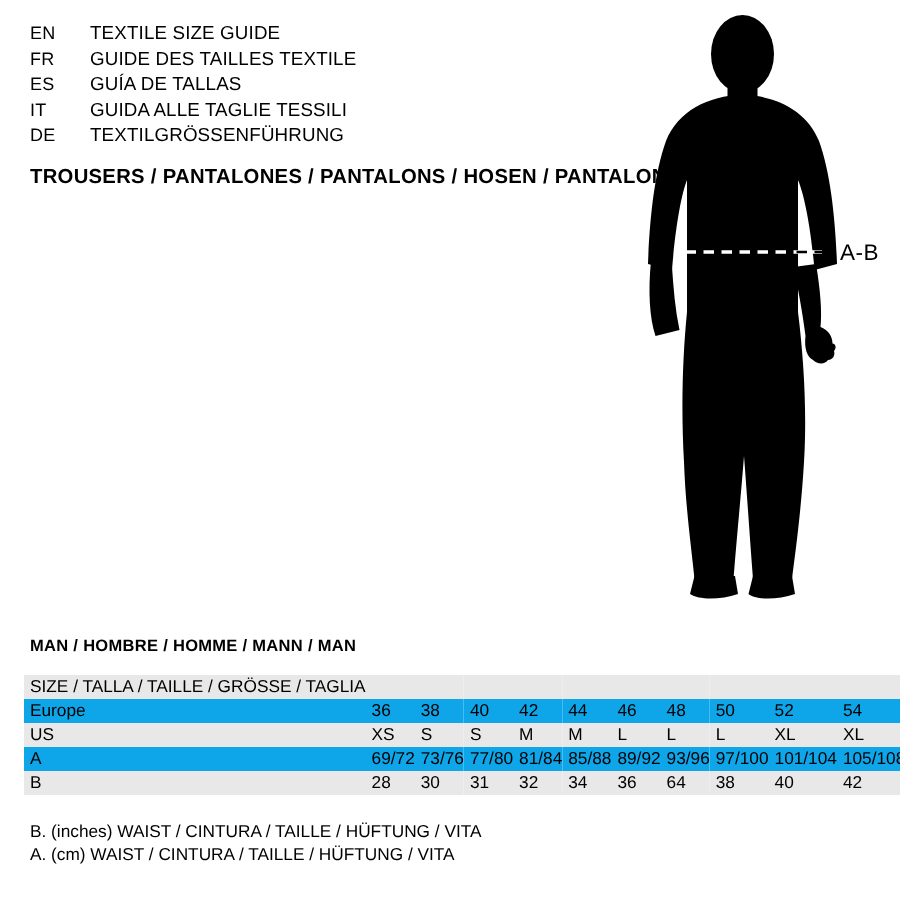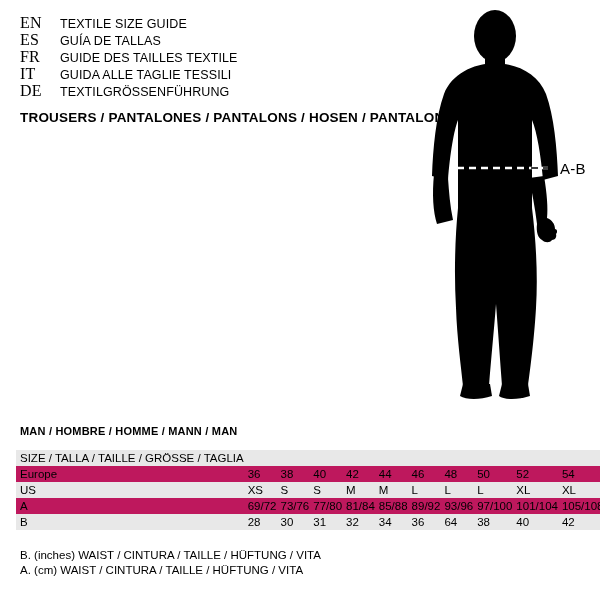--- a/index.html
+++ b/index.html
@@ -28,23 +28,22 @@
     width: 400px;
   }
   .lang-row {
     display: flex;
     align-items: baseline;
     height: 17px;
     line-height: 17px;
   }
   .lang-code {
     width: 40px;
-    font-size: 16px;
+    font-size: 12px;
     letter-spacing: 0.2px;
-    font-family: Liberation Serif, serif;
   }
   .lang-text {
     font-size: 12.5px;
     letter-spacing: 0.1px;
     white-space: nowrap;
   }
 
   
   .garment-title {
     position: absolute;
@@ -89,21 +88,21 @@
     border-collapse: collapse;
     font-size: 11.5px;
   }
   table.size-table td {
     padding: 2px 0 2px 4px;
     height: 16px;
     vertical-align: middle;
     white-space: nowrap;
   }
   table.size-table tr.shaded td { background: #e8e8e8; }
-  table.size-table tr.plain td  { background: #be185d; }
+  table.size-table tr.plain td  { background: #0ea5e9; }
   table.size-table td.label-col { width: 90px; }
   table.size-table td.val { width: 43px; }
 
   
   .footnotes {
     position: absolute;
     left: 20px;
     top: 548px;
     font-size: 11.5px;
     line-height: 15px;
@@ -114,26 +113,26 @@
 <body>
 
 <div id="page">
 
   <div class="lang-block">
     <div class="lang-row">
       <span class="lang-code">EN</span>
       <span class="lang-text">TEXTILE SIZE GUIDE</span>
     </div>
     <div class="lang-row">
+      <span class="lang-code">FR</span>
+      <span class="lang-text">GUIDE DES TAILLES TEXTILE</span>
+    </div>
+    <div class="lang-row">
       <span class="lang-code">ES</span>
       <span class="lang-text">GUÍA DE TALLAS</span>
-    </div>
-    <div class="lang-row">
-      <span class="lang-code">FR</span>
-      <span class="lang-text">GUIDE DES TAILLES TEXTILE</span>
     </div>
     <div class="lang-row">
       <span class="lang-code">IT</span>
       <span class="lang-text">GUIDA ALLE TAGLIE TESSILI</span>
     </div>
     <div class="lang-row">
       <span class="lang-code">DE</span>
       <span class="lang-text">TEXTILGRÖSSENFÜHRUNG</span>
     </div>
   </div>

